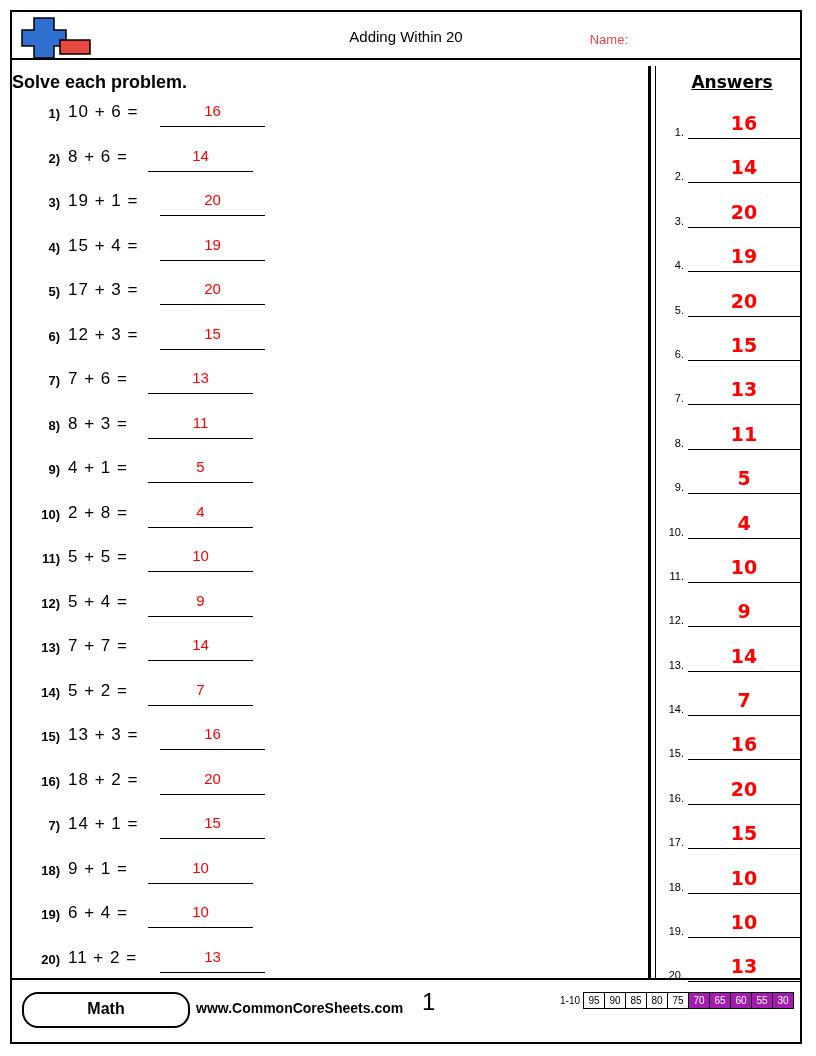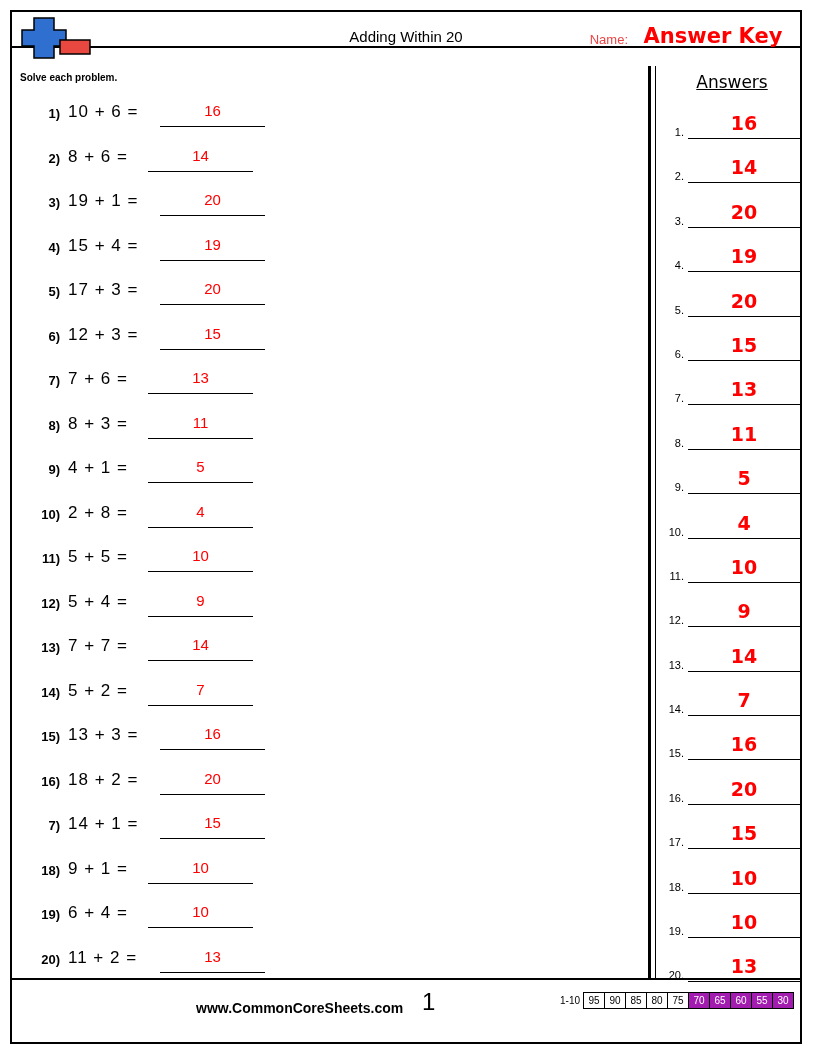--- a/index.html
+++ b/index.html
@@ -23,21 +23,21 @@
     height: 1034px;
     border: 2px solid #000;
     box-sizing: border-box;
   }
   
   .header {
     position: absolute;
     left: 0;
     top: 0;
     width: 100%;
-    height: 36px;
+    height: 48px;
     border-bottom: 2px solid #000;
     box-sizing: border-box;
   }
   .logo {
     position: absolute;
     left: 8px;
     top: 4px;
     width: 72px;
     height: 44px;
   }
@@ -81,23 +81,23 @@
     position: absolute;
     left: 643px;
     top: 54px;
     width: 1px;
     height: 914px;
     background: #000;
   }
   
   .instructions {
     position: absolute;
-    left: 8px;
+    left: 0;
     top: 60px;
-    font-size: 10px;
+    font-size: 18px;
     font-weight: bold;
     color: #000;
   }
   .problems {
     position: absolute;
     left: 0;
     top: 86px;
     width: 630px;
   }
   .problem {
@@ -133,21 +133,21 @@
     color: #ff0000;
   }
   
   .answers-title {
     position: absolute;
     left: 652px;
     top: 60px;
     width: 136px;
     text-align: center;
     font-size: 17px;
-    font-weight: normal;
+    font-weight: bold;
     text-decoration: underline;
     color: #000;
     font-family: "DejaVu Sans", sans-serif;
   }
   .answers {
     position: absolute;
     left: 650px;
     top: 96px;
     width: 142px;
   }
@@ -251,21 +251,20 @@
 
   <div class="header">
     <div class="logo">
       <svg width="72" height="44" viewBox="0 0 72 44">
         <path d="M14 2 H34 V14 H46 V30 H34 V42 H14 V30 H2 V14 H14 Z" fill="#2f6fd0" stroke="#000" stroke-width="1.5"></path>
         <rect x="40" y="24" width="30" height="14" fill="#e8483f" stroke="#000" stroke-width="1.5"></rect>
       </svg>
     </div>
     <div class="doc-title">Adding Within 20</div>
     <div class="name-label">Name:</div>
-    <div class="answer-key">Answer Key</div>
   </div>
 
   <div class="v-divider"></div>
   <div class="v-divider2"></div>
 
   <div class="instructions">Solve each problem.</div>
 
   <div class="problems">
     <div class="problem">
       <span class="p-num">1)</span>
@@ -447,20 +446,21 @@
       <span class="a-num">19.</span>
       <span class="a-line">10</span>
     </div>
     <div class="ans-row">
       <span class="a-num">20.</span>
       <span class="a-line">13</span>
     </div>
   </div>
 
   <div class="footer">
+    <div class="subject-pill">Math</div>
     <div class="site-url">www.CommonCoreSheets.com</div>
     <div class="page-number">1</div>
 
     <table class="score-table">
       <tbody>
           <tr>
         <td class="rowlabel">1-10</td>
         <td>95</td>
         <td>90</td>
         <td>85</td>

